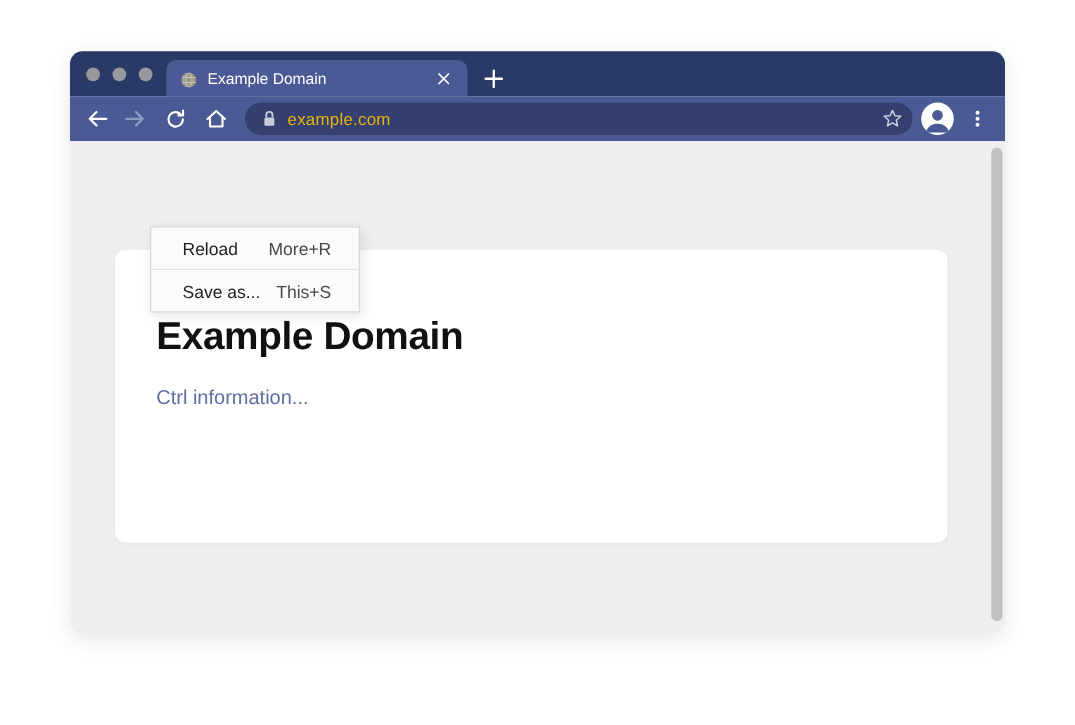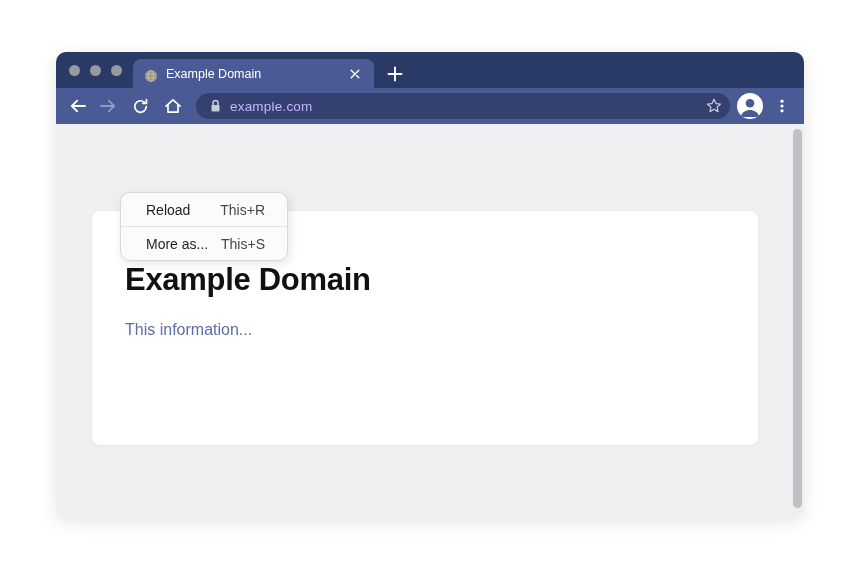--- a/index.html
+++ b/index.html
@@ -5,21 +5,21 @@
   :root{
     --titlebar:#2a3a66; --chrome:#4a5a94; --address-pill:#344170;
     --page-bg:#efeff1; --card-bg:#ffffff; --text:#202124; --link:#5e6da0;
     --menu-bg:#fbfbfc; --menu-border:#d8d8db; --menu-text:#1f1f21;
     --shortcut-text:#47474b; --traffic-light:#97999e; --scroll-thumb:#c0c1c4;
     --icon-muted:#8f9cc1; --icon-light:#ffffff; --star:#ccd2e0; --lock:#c8ccd8;
   }
   *{box-sizing:border-box; margin:0; padding:0;}
   html,body{width:860px; height:580px; background:#ffffff; overflow:hidden;
     font-family:"Liberation Sans", sans-serif;}
-  .window{position:absolute; left:56px; top:52px; width:748px; height:466px;
+  .window{position:absolute; left:56px; top:41px; width:748px; height:466px;
     border-radius:10px; box-shadow:0 4px 18px rgba(0,0,0,0.10);}
   .titlebar{position:absolute; left:0; top:0; right:0; height:36px;
     background:var(--titlebar); border-radius:10px 10px 0 0;}
   .traffic{position:absolute; left:13px; top:13px; display:flex; gap:10px;}
   .light{width:11px; height:11px; border-radius:50%; background:var(--traffic-light);}
   .tab{position:absolute; left:77px; top:7px; width:241px; height:29px;
     background:var(--chrome); border-radius:8px 8px 0 0; display:flex;
     align-items:center; padding:0 12px;}
   .favicon{width:12px; height:12px; margin-right:9px; flex:none;}
   .tab-title{color:#fff; font-size:12.5px; white-space:nowrap; overflow:hidden;}
@@ -27,39 +27,39 @@
     align-items:center; justify-content:center; cursor:default;}
   .newtab{position:absolute; left:330px; top:13px; width:17px; height:17px;
     display:flex; align-items:center; justify-content:center;}
   .toolbar{position:absolute; left:0; top:36px; right:0; height:36px; background:var(--chrome);}
   .nav-btn{position:absolute; top:6px; width:24px; height:24px; display:flex;
     align-items:center; justify-content:center;}
   .btn-back{left:10px;} .btn-forward{left:40px;} .btn-reload{left:72px;} .btn-home{left:105px;}
   .addressbar{position:absolute; left:140px; top:5px; width:534px; height:26px;
     background:var(--address-pill); border-radius:13px; display:flex;
     align-items:center; padding:0 6px 0 14px;}
-  .url{color:#c4b5fd; font-size:13.5px; font-weight:500; margin-left:9px; letter-spacing:.2px;}
+  .url{color:#eab308; font-size:13.5px; font-weight:500; margin-left:9px; letter-spacing:.2px;}
   .star-btn{margin-left:auto; width:20px; height:20px; display:flex;
     align-items:center; justify-content:center;}
   .avatar{position:absolute; left:681px; top:5px; width:26px; height:26px;
     border-radius:50%; background:#fff; overflow:hidden;}
   .kebab{position:absolute; left:714px; top:6px; width:24px; height:24px;
     display:flex; align-items:center; justify-content:center;}
   .content{position:absolute; left:0; top:72px; right:0; bottom:0;
     background:var(--page-bg); border-radius:0 0 10px 10px; overflow:hidden;}
   .card{position:absolute; left:36px; top:87px; width:666px; height:234px;
     background:var(--card-bg); border-radius:8px; box-shadow:0 1px 3px rgba(0,0,0,0.05);}
   .card h1{margin:51px 0 0 33px; font-size:31px; font-weight:700; color:#111;
     letter-spacing:-.3px;}
   .card p{margin:25px 33px 0 33px; max-width:600px; font-size:16px;
     line-height:23px; color:var(--text);}
   .card a{display:inline-block; margin:23px 0 0 33px; font-size:16px;
     color:var(--link); text-decoration:none; cursor:pointer;}
   .menu{position:absolute; left:64px; top:68px; width:168px; background:var(--menu-bg);
-    border:1px solid var(--menu-border); border-radius:10px;
+    border:1px solid var(--menu-border); border-radius:0;
     box-shadow:2px 3px 10px rgba(0,0,0,0.10); z-index:5; overflow:hidden;}
   .menu-item{height:33px; display:flex; align-items:center;
     justify-content:space-between; padding:0 22px 0 25px; font-size:14px;
     color:var(--menu-text); cursor:default;}
   .menu-item .shortcut{color:var(--shortcut-text);}
   .menu-divider{height:1px; background:#e3e3e5;}
   .scroll-track{position:absolute; right:0; top:0; width:13px; bottom:0;}
   .scroll-thumb{position:absolute; right:2px; top:5px; width:9px; height:379px;
     background:var(--scroll-thumb); border-radius:4.5px;}
 </style>
@@ -142,31 +142,31 @@
         <circle cx="9" cy="4.2" r="1.6" fill="#fff"></circle>
         <circle cx="9" cy="9" r="1.6" fill="#fff"></circle>
         <circle cx="9" cy="13.8" r="1.6" fill="#fff"></circle>
       </svg>
     </div>
   </div>
 
   <div class="content">
     <div class="card">
       <h1>Example Domain</h1>
-      <a>This information...</a>
+      <a>Ctrl information...</a>
     </div>
 
     <div class="menu">
       <div class="menu-item">
         <span>Reload</span>
-        <span class="shortcut">This+R</span>
+        <span class="shortcut">More+R</span>
       </div>
       <div class="menu-divider"></div>
       <div class="menu-item">
-        <span>More as...</span>
+        <span>Save as...</span>
         <span class="shortcut">This+S</span>
       </div>
     </div>
 
     <div class="scroll-track">
       <div class="scroll-thumb"></div>
     </div>
   </div>
 
 </div>

